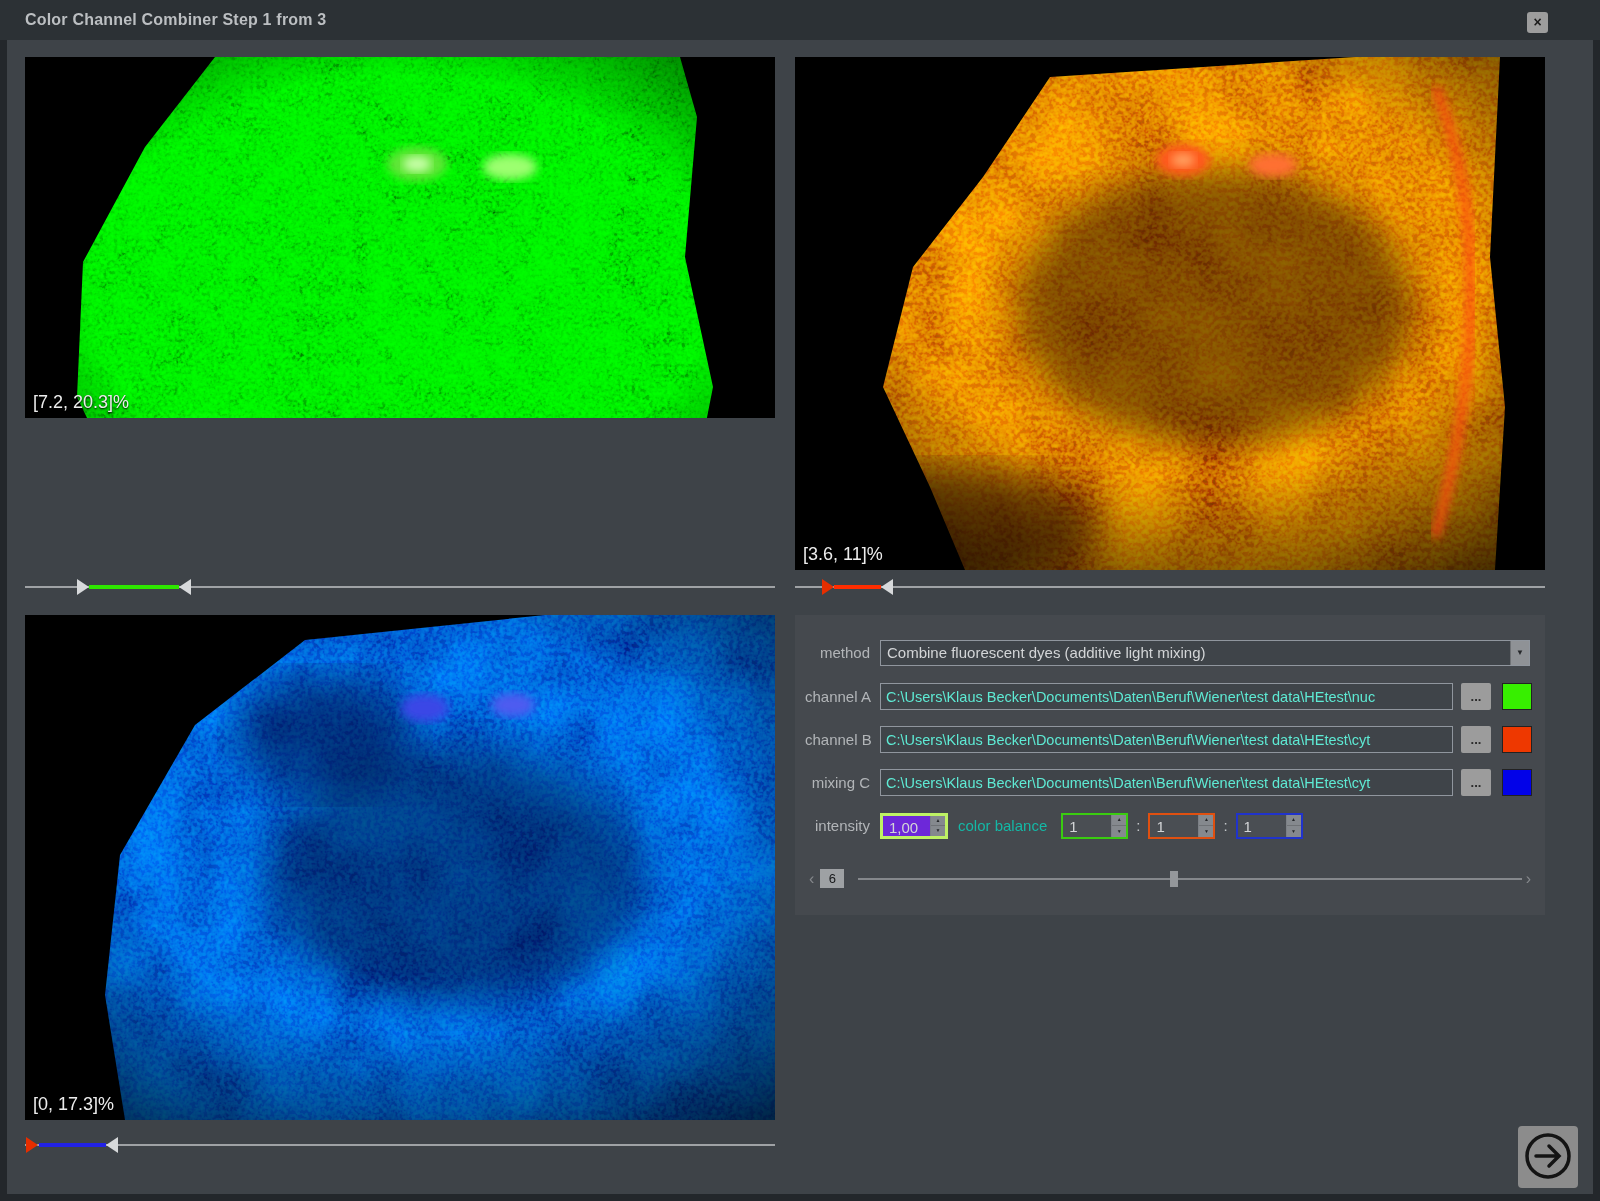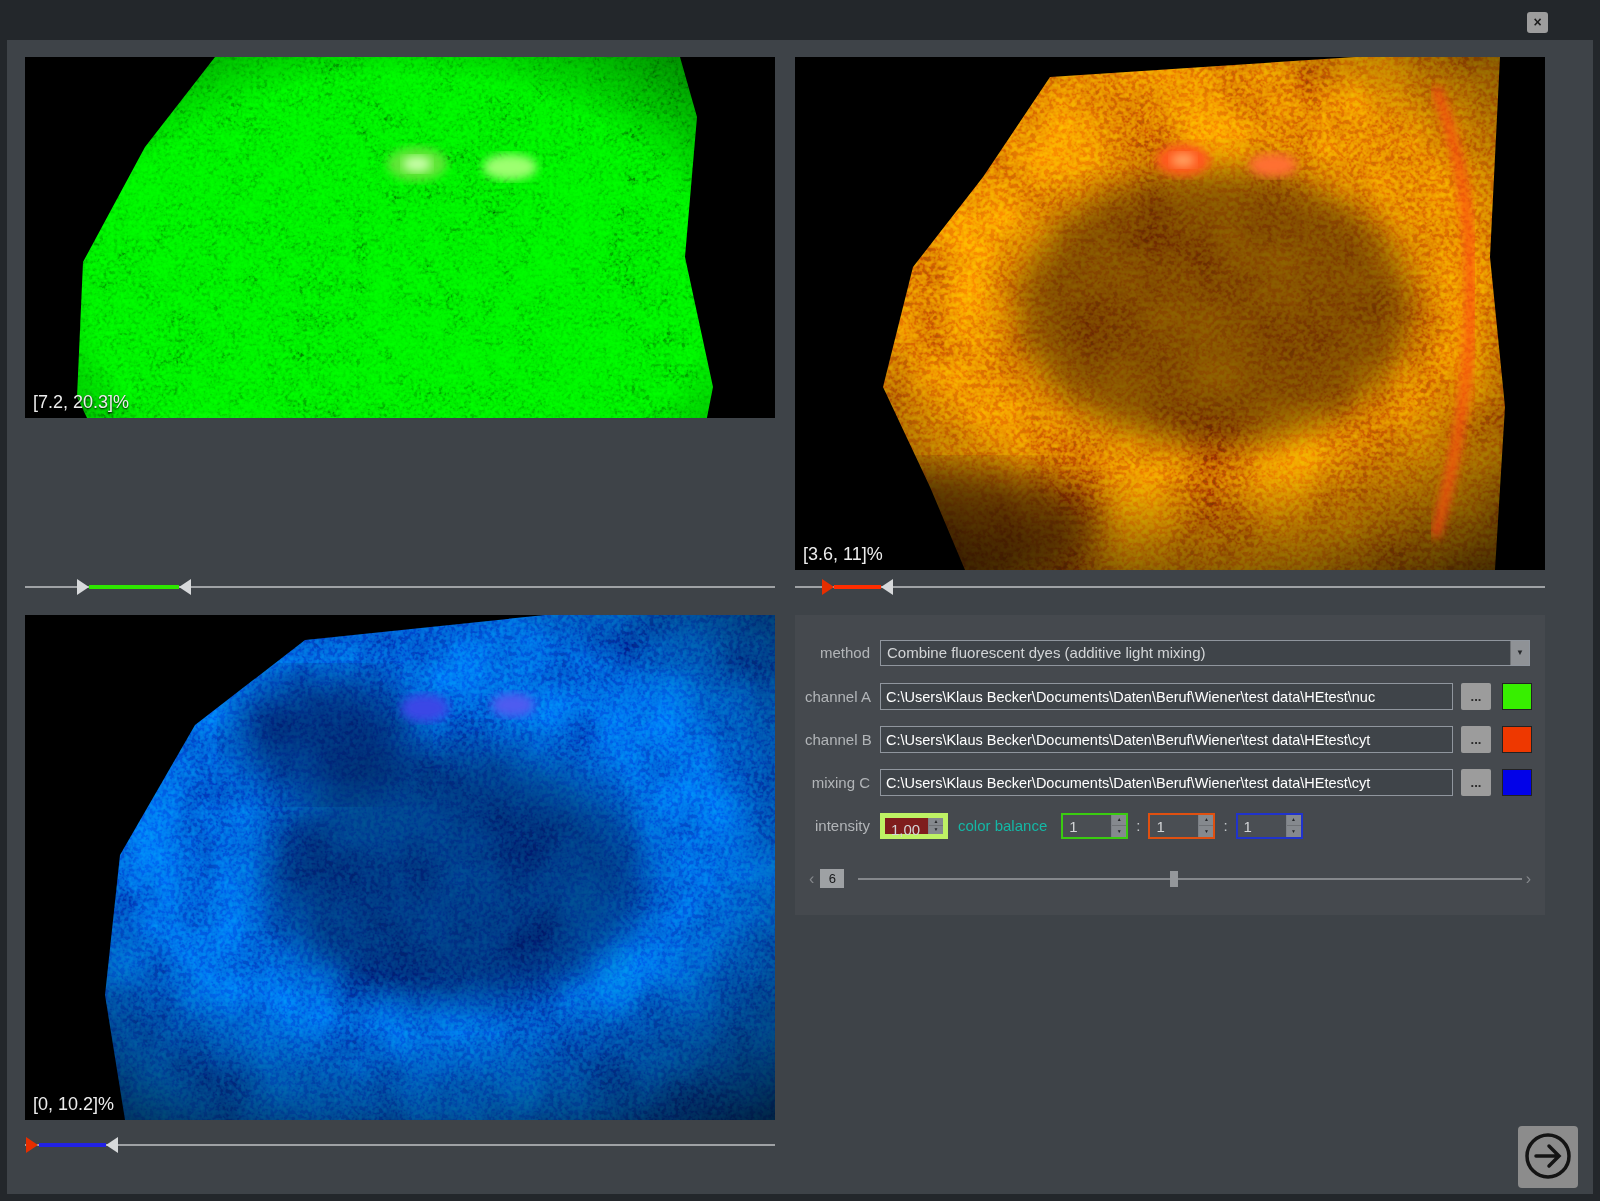--- a/index.html
+++ b/index.html
@@ -61,31 +61,31 @@
     position:relative; width:650px; height:26px; background:#3f4449;
     border:1px solid #90969e; display:flex; align-items:center;
   }
   .dropdown .dd-text { margin-left:6px; color:#d3d5d7; font-size:15px; white-space:nowrap; overflow:hidden; }
   .dd-btn {
     position:absolute; right:0; top:0; width:19px; height:24px; border:none;
     background:#8f9296; color:#26282b; font-size:8px; cursor:pointer; border-left:1px solid #6f7276;
   }
   .path-input {
     width:573px; height:27px; background:#3f4449; border:1px solid #90969e;
-    color:#ffffff; font-size:14.5px; font-family:"Liberation Sans","DejaVu Sans",sans-serif;
+    color:#5eead4; font-size:14.5px; font-family:"Liberation Sans","DejaVu Sans",sans-serif;
     padding:0 5px; outline:none;
   }
   .browse-btn {
     width:30px; height:27px; margin-left:8px; background:#9c9c9c; border:none;
     border-radius:2px; color:#2a2a2a; font-size:13px; font-weight:bold; line-height:10px;
     cursor:pointer;
   }
   .swatch { width:30px; height:27px; margin-left:11px; border:1px solid #222; }
   .spin {
-    height:26px; background:#7f1d1d; border:5px solid #bef264;
+    height:26px; background:#6d28d9; border:3px solid #bef264;
     display:flex; align-items:stretch;
   }
   .spin .spin-val { flex:1; color:#d3d5d7; font-size:15px; line-height:24px; padding-left:6px; }
   .spin .spin-btns { width:15px; display:flex; flex-direction:column; border-left:1px solid #7c8086; }
   .spin .spin-btns button {
     flex:1; border:none; background:#85898e; color:#26282b; font-size:5px;
     padding:0; cursor:pointer; line-height:5px;
   }
   .spin .spin-btns button:first-child { border-bottom:1px solid #6f7276; }
   .cb-spin { border-width:2px; border-style:solid; background:#4a4e53; }
@@ -104,20 +104,23 @@
   .next-btn {
     position:absolute; left:1511px; top:1086px; width:60px; height:62px;
     background:#8c8c8c; border:none; border-radius:4px; cursor:pointer; padding:0;
   }
 </style>
 </head>
 <body>
 
 <div id="win">
 
+  <div id="titlebar">
+    <span class="title">Color Channel Combiner Step 1 from 3</span>
+  </div>
   <button class="close-btn">×</button>
 
   <div id="content">
 
     <div class="viewer" style="left:18px; top:17px; width:750px; height:361px;">
       <svg width="750" height="513" viewBox="0 0 750 513">
         <defs>
           <clipPath id="clipG">
             <path d="M190,0 H655 L672,60 L660,200 L688,330 L652,513 H105 L95,430 L52,340 L58,205 L120,90 Z"></path>
           </clipPath>
@@ -244,21 +247,21 @@
         <g clip-path="url(#clipB)">
           <rect width="750" height="505" filter="url(#bCoarse)" opacity="0.95"></rect>
           <rect width="750" height="505" filter="url(#bGrain)" opacity="0.55" style="mix-blend-mode:screen"></rect>
           <ellipse cx="430" cy="260" rx="190" ry="130" fill="#02041c" opacity="0.45" filter="url(#bBlurBig)"></ellipse>
           <ellipse cx="300" cy="120" rx="90" ry="60" fill="#04062a" opacity="0.5" filter="url(#bBlurBig)"></ellipse>
           <rect width="750" height="505" fill="url(#bVig)"></rect>
         </g>
         <ellipse cx="400" cy="93" rx="24" ry="14" fill="#3a46e6" filter="url(#bBlur)"></ellipse>
         <ellipse cx="488" cy="90" rx="22" ry="12" fill="#4d5cf0" filter="url(#bBlur)"></ellipse>
       </svg>
-      <div class="range-label">[0, 10.2]%</div>
+      <div class="range-label">[0, 17.3]%</div>
     </div>
 
     <div class="rslider" style="left:18px; top:1095px; width:750px;">
       <div class="line"></div>
       <div class="seg" style="left: 1.8%; width: 9%; background-color: rgb(34, 34, 230);"></div>
       <div class="tri right red-handle" style="left:calc(1.8% - 12px);"></div>
       <div class="tri left" style="left:10.8%;"></div>
     </div>
 
     <div id="panel">

